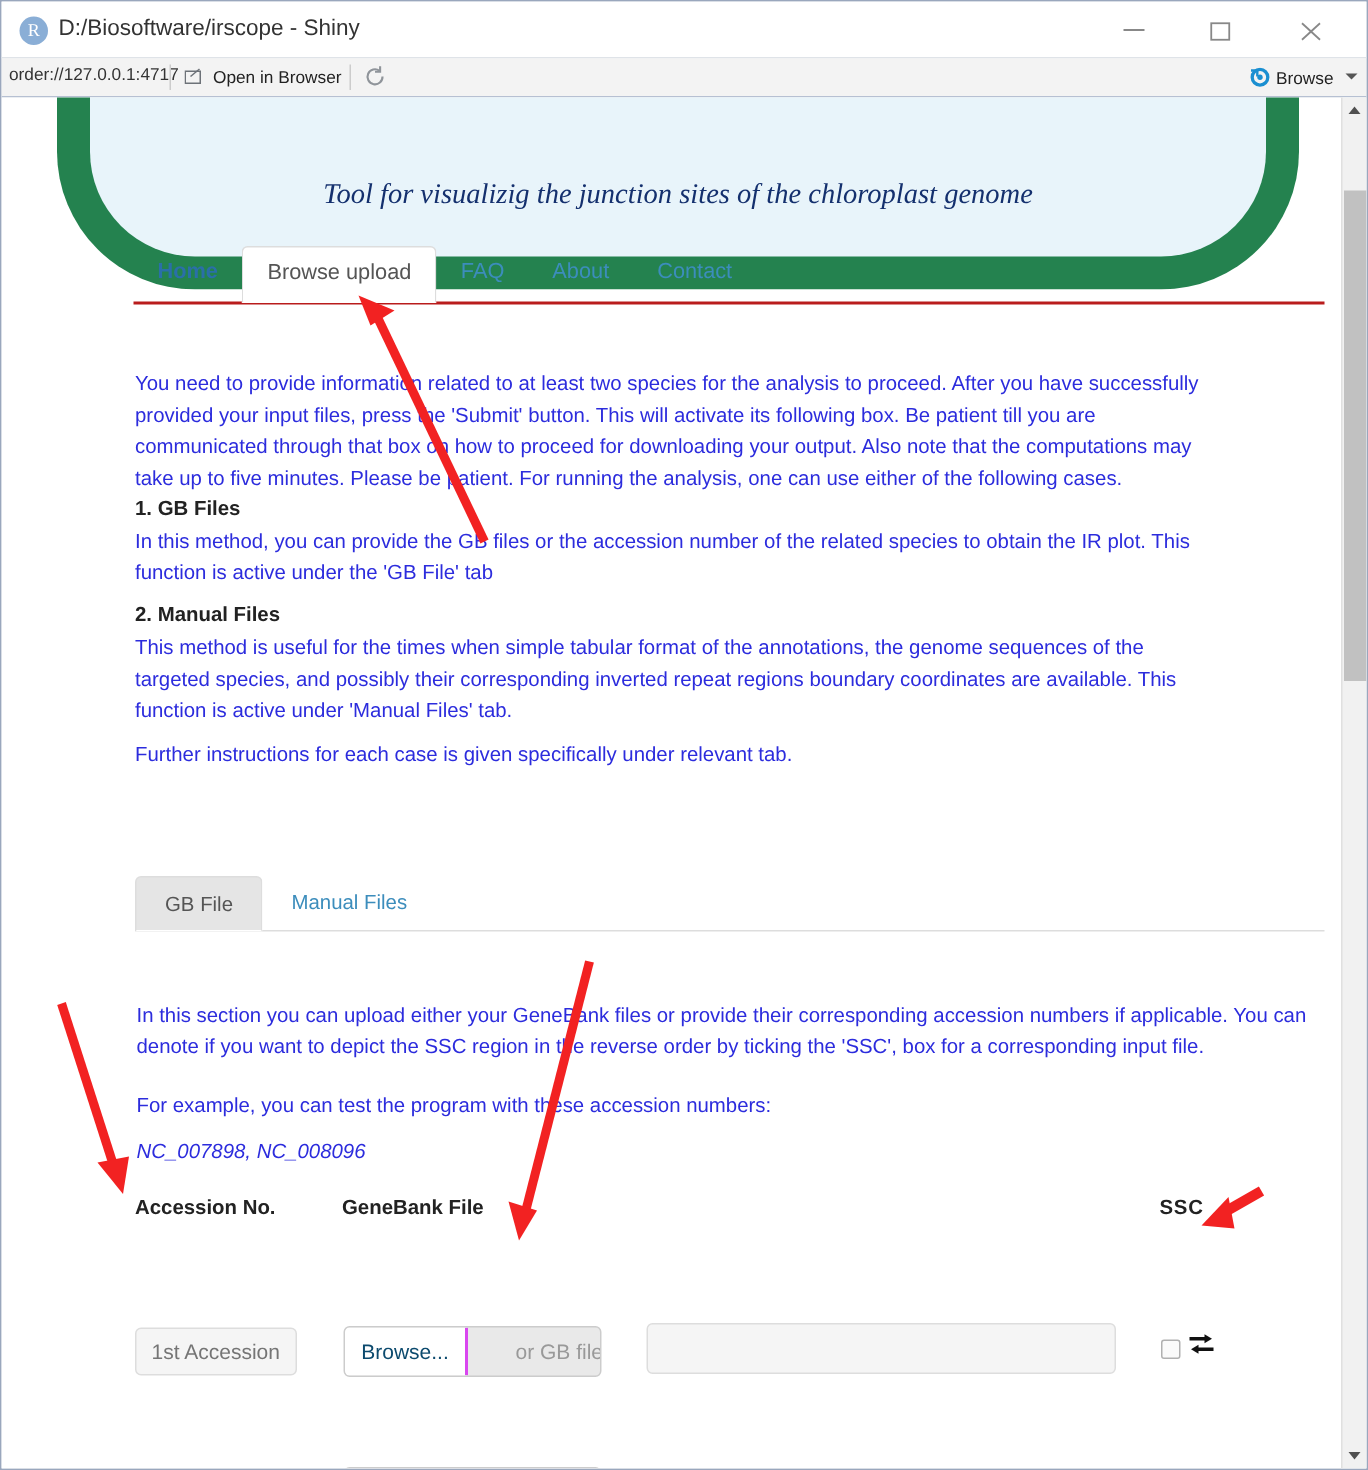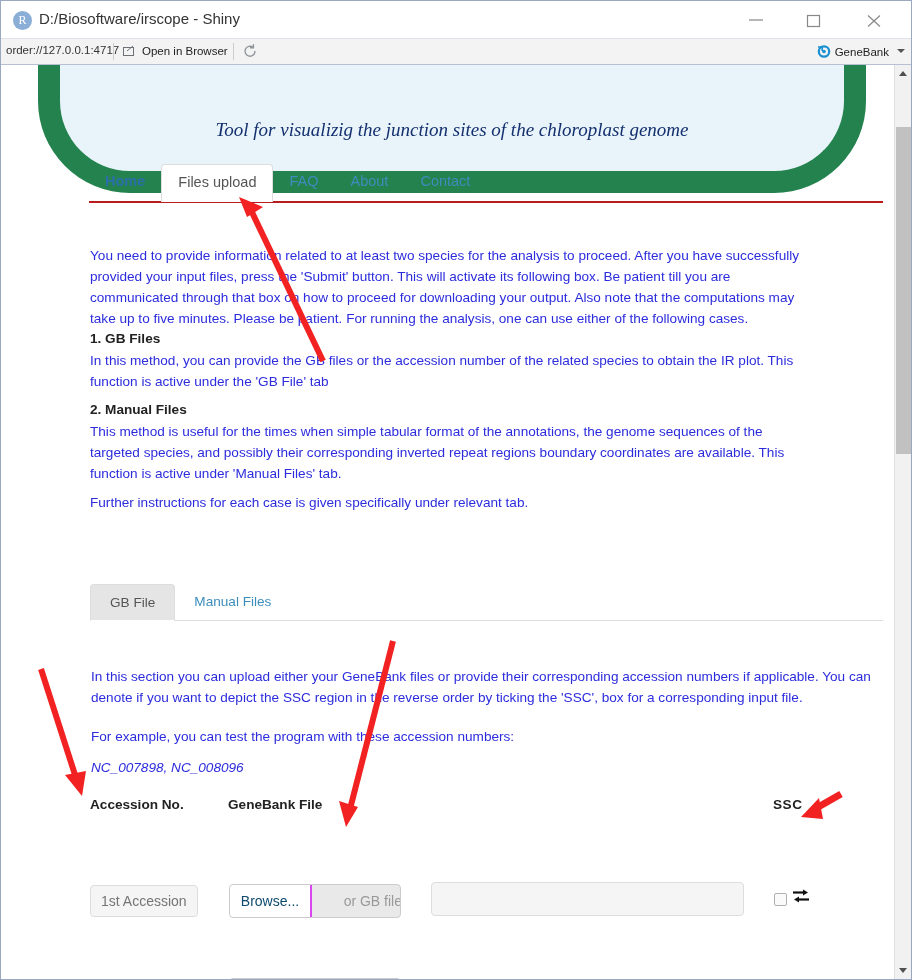--- a/index.html
+++ b/index.html
@@ -421,34 +421,34 @@
         <path d="M13 8 A5 5 0 1 1 11 4.2" fill="none" stroke="#8f949a" stroke-width="1.4"></path>
         <path d="M11.4 1.2 L11.4 4.8 L8 4.8" fill="none" stroke="#8f949a" stroke-width="1.4"></path>
       </svg>
     </div>
 
     <div id="publish-btn">
       <svg class="pub-icon" width="14" height="13">
         <circle cx="7" cy="6.5" r="5.2" fill="none" stroke="#1a8fd1" stroke-width="2.2"></circle>
         <circle cx="7" cy="6.5" r="1.8" fill="#1a8fd1"></circle>
         <path d="M1 2 L5.2 2 L5.2 6" fill="none" stroke="#1a8fd1" stroke-width="1.6"></path>
-      </svg><span>GeneBank</span>
+      </svg><span>Browse</span>
     </div>
     <div id="publish-caret"></div>
   </div>
 
   <div id="page-area">
 
     <div id="banner">
       <div id="banner-text">Tool for visualizig the junction sites of the chloroplast genome</div>
     </div>
 
     <div id="main-tabs">
       <div class="tab bold">Home</div>
-      <div class="tab selected">Files upload</div>
+      <div class="tab selected">Browse upload</div>
       <div class="tab">FAQ</div>
       <div class="tab">About</div>
       <div class="tab">Contact</div>
     </div>
 
     <div class="para" id="p-intro">You need to provide information related to at least two species for the analysis to proceed. After you have successfully provided your input files, press the 'Submit' button. This will activate its following box. Be patient till you are communicated through that box on how to proceed for downloading your output. Also note that the computations may take up to five minutes. Please be patient. For running the analysis, one can use either of the following cases.</div>
     <div class="head" id="h-gb">1. GB Files</div>
     <div class="para" id="p-gb">In this method, you can provide the GB files or the accession number of the related species to obtain the IR plot. This function is active under the 'GB File' tab</div>
     <div class="head" id="h-manual">2. Manual Files</div>
     <div class="para" id="p-manual">This method is useful for the times when simple tabular format of the annotations, the genome sequences of the targeted species, and possibly their corresponding inverted repeat regions boundary coordinates are available. This function is active under 'Manual Files' tab.</div>

